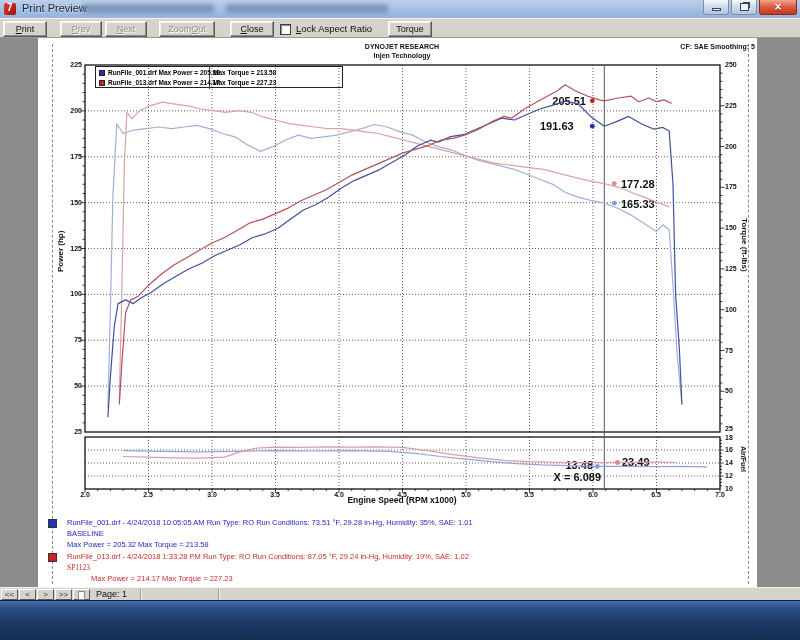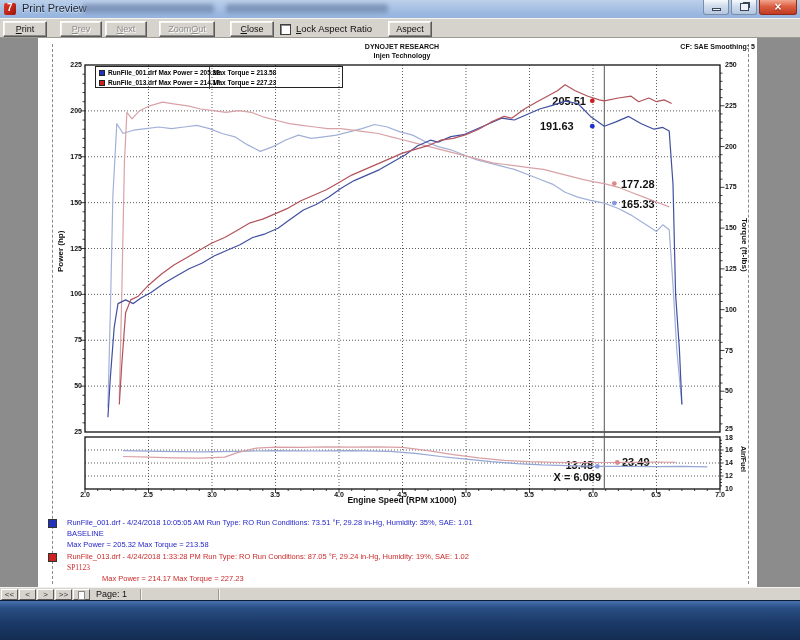--- a/index.html
+++ b/index.html
@@ -104,21 +104,21 @@
         <span>ut</span>
       </button>
     <button class="tbtn" style="left:230px; width:44px;">
         <span></span>
         <u>C</u>
         <span>lose</span>
       </button>
     <span id="cb-lock"></span>
     <span id="lbl-lock"><span></span><u>L</u><span>ock Aspect Ratio</span></span>
     <button class="tbtn" style="left:388px; width:44px;">
-        <span>Aspect</span>
+        <span>Torque</span>
         <u></u>
         <span></span>
       </button>
   </div>
 
   <div id="page">
     <div class="margin-guide" style="left:14px;"></div>
     <div class="margin-guide" style="left:710px;"></div>
   </div>
 
@@ -192,21 +192,21 @@
   <div class="cursor-lbl" style="left:622px; top:456px;">23.49</div>
   <div class="cursor-lbl" style="left:545px; top:471px; width:56px; text-align:right;">X = 6.089</div>
 
   <span class="run-swatch" style="top:519px; background:#2233bb;"></span>
   <div class="run-line" style="left:67px; top:518px; color:#2525c8;">RunFile_001.drf - 4/24/2018 10:05:05 AM  Run Type: RO  Run Conditions: 73.51 °F, 29.28 in-Hg,  Humidity:  35%, SAE: 1.01</div>
   <div class="run-line" style="left:67px; top:529px; color:#2525c8;">BASELINE</div>
   <div class="run-line" style="left:67px; top:540px; color:#2525c8;">Max Power = 205.32  Max Torque = 213.58</div>
   <span class="run-swatch" style="top:553px; background:#cc2222;"></span>
   <div class="run-line" style="left:67px; top:552px; color:#cc2a2a;">RunFile_013.drf - 4/24/2018 1:33:28 PM  Run Type: RO  Run Conditions: 87.05 °F, 29.24 in-Hg,  Humidity:  19%, SAE: 1.02</div>
   <div class="run-line" style="left:67px; top:563px; color:#cc2a2a;font-family:Liberation Serif, serif;">SP1123</div>
-  <div class="run-line" style="left:67px; top:574px; color:#cc2a2a;padding-left:35px;">Max Power = 214.17  Max Torque = 227.23</div>
+  <div class="run-line" style="left:56px; top:574px; color:#cc2a2a;padding-left:35px;">Max Power = 214.17  Max Torque = 227.23</div>
 
   <svg id="chart-svg" viewBox="0 0 800 640">
       <line x1="148.5" y1="65" x2="148.5" y2="432" stroke="#333" stroke-width="0.8" stroke-dasharray="1 2"></line>
       <line x1="148.5" y1="437" x2="148.5" y2="489" stroke="#333" stroke-width="0.8" stroke-dasharray="1 2"></line>
       <line x1="212" y1="65" x2="212" y2="432" stroke="#333" stroke-width="0.8" stroke-dasharray="1 2"></line>
       <line x1="212" y1="437" x2="212" y2="489" stroke="#333" stroke-width="0.8" stroke-dasharray="1 2"></line>
       <line x1="275.5" y1="65" x2="275.5" y2="432" stroke="#333" stroke-width="0.8" stroke-dasharray="1 2"></line>
       <line x1="275.5" y1="437" x2="275.5" y2="489" stroke="#333" stroke-width="0.8" stroke-dasharray="1 2"></line>
       <line x1="339" y1="65" x2="339" y2="432" stroke="#333" stroke-width="0.8" stroke-dasharray="1 2"></line>
       <line x1="339" y1="437" x2="339" y2="489" stroke="#333" stroke-width="0.8" stroke-dasharray="1 2"></line>

